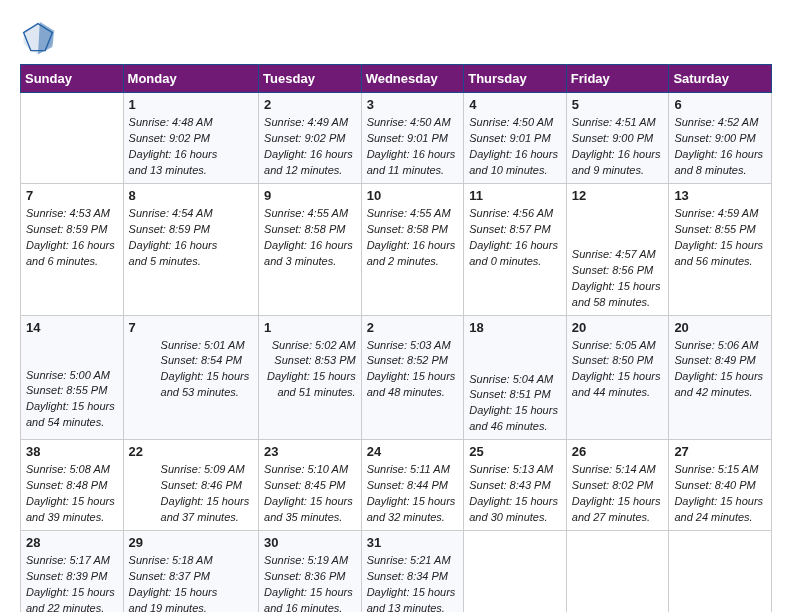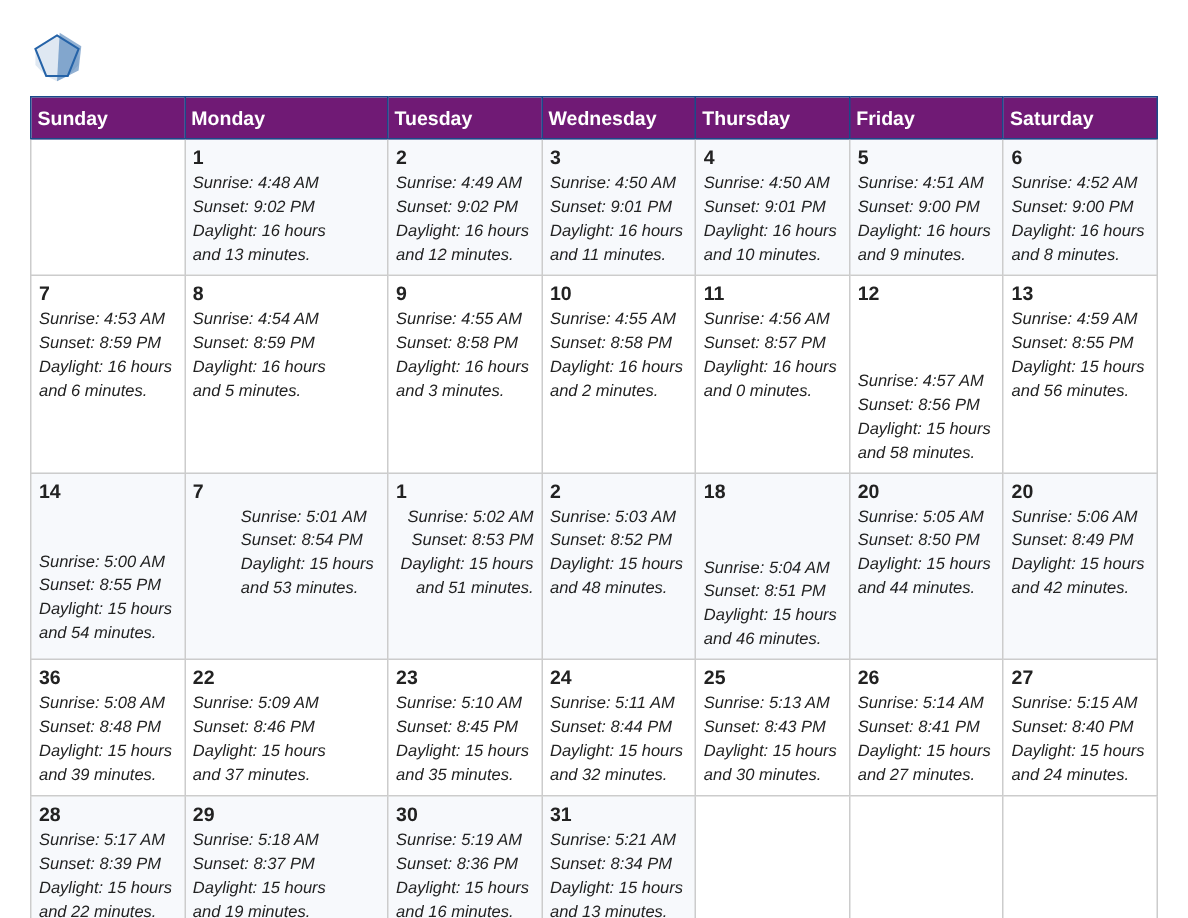--- a/index.html
+++ b/index.html
@@ -265,29 +265,29 @@
         <td>
           <span class="day-num">20</span>
           <div class="cell-info" style="white-space: pre-line;">Sunrise: 5:06 AM
 Sunset: 8:49 PM
 Daylight: 15 hours
 and 42 minutes.</div>
         </td>
       </tr>
       <tr>
         <td>
-          <span class="day-num">36</span>
+          <span class="day-num">38</span>
           <div class="cell-info" style="white-space: pre-line;">Sunrise: 5:08 AM
 Sunset: 8:48 PM
 Daylight: 15 hours
 and 39 minutes.</div>
         </td>
         <td>
           <span class="day-num">22</span>
-          <div class="cell-info" style="white-space: pre-line;">Sunrise: 5:09 AM
+          <div class="cell-info" style="white-space: pre-line; margin-left: 32px;">Sunrise: 5:09 AM
 Sunset: 8:46 PM
 Daylight: 15 hours
 and 37 minutes.</div>
         </td>
         <td>
           <span class="day-num">23</span>
           <div class="cell-info" style="white-space: pre-line;">Sunrise: 5:10 AM
 Sunset: 8:45 PM
 Daylight: 15 hours
 and 35 minutes.</div>
@@ -302,21 +302,21 @@
         <td>
           <span class="day-num">25</span>
           <div class="cell-info" style="white-space: pre-line;">Sunrise: 5:13 AM
 Sunset: 8:43 PM
 Daylight: 15 hours
 and 30 minutes.</div>
         </td>
         <td>
           <span class="day-num">26</span>
           <div class="cell-info" style="white-space: pre-line;">Sunrise: 5:14 AM
-Sunset: 8:41 PM
+Sunset: 8:02 PM
 Daylight: 15 hours
 and 27 minutes.</div>
         </td>
         <td>
           <span class="day-num">27</span>
           <div class="cell-info" style="white-space: pre-line;">Sunrise: 5:15 AM
 Sunset: 8:40 PM
 Daylight: 15 hours
 and 24 minutes.</div>
         </td>

